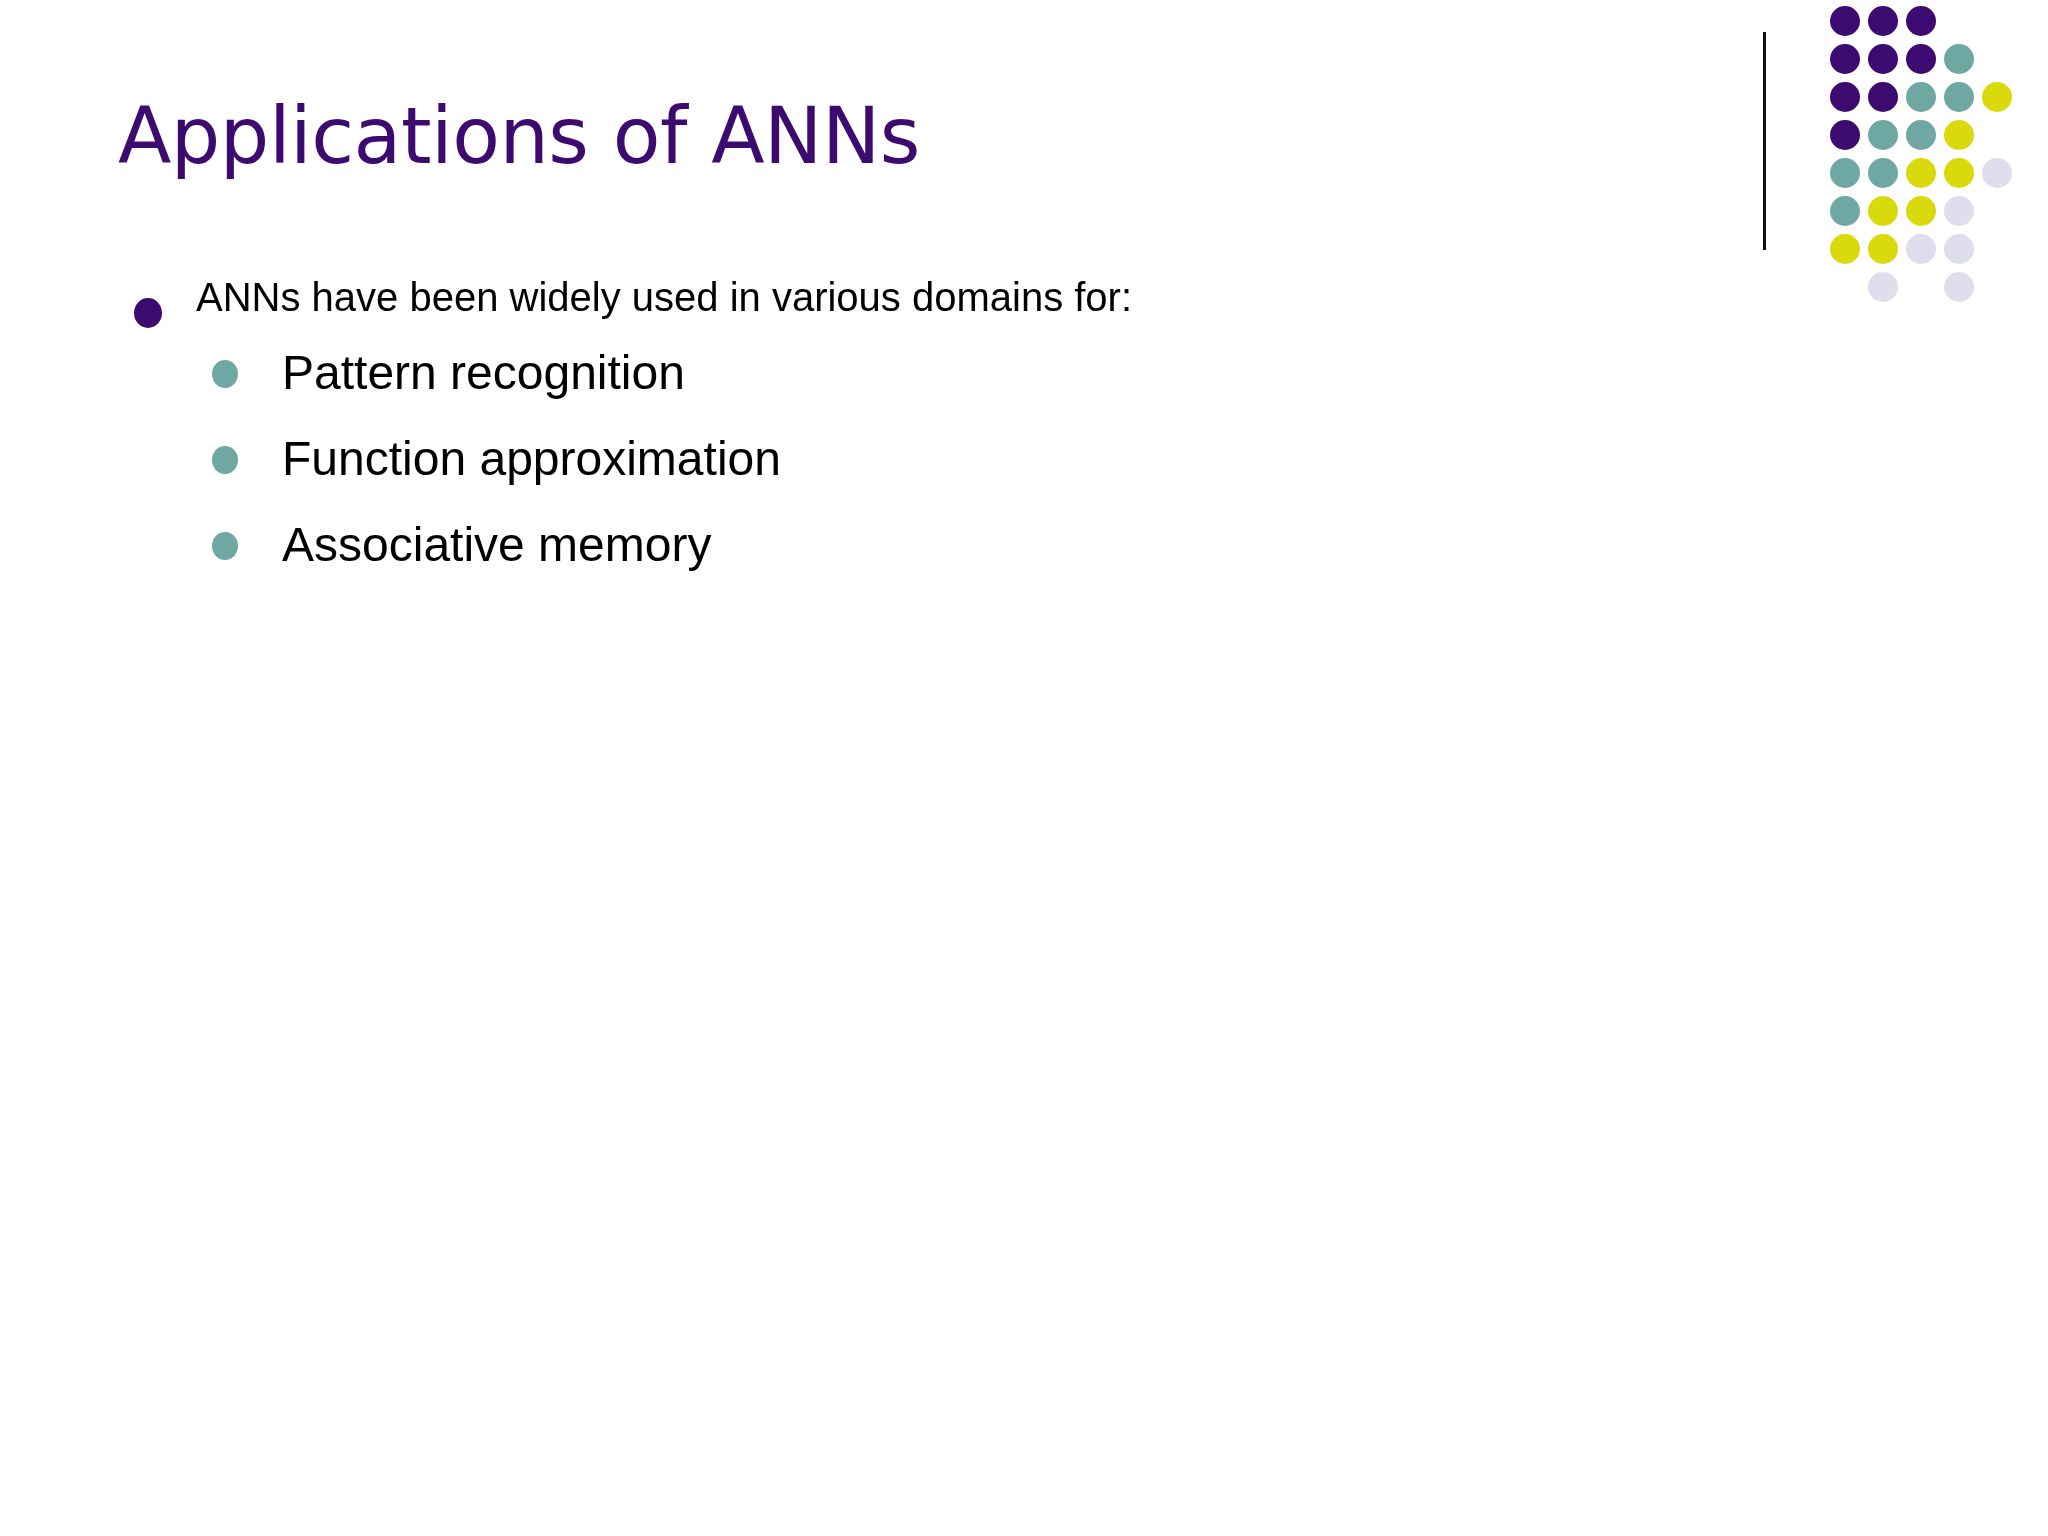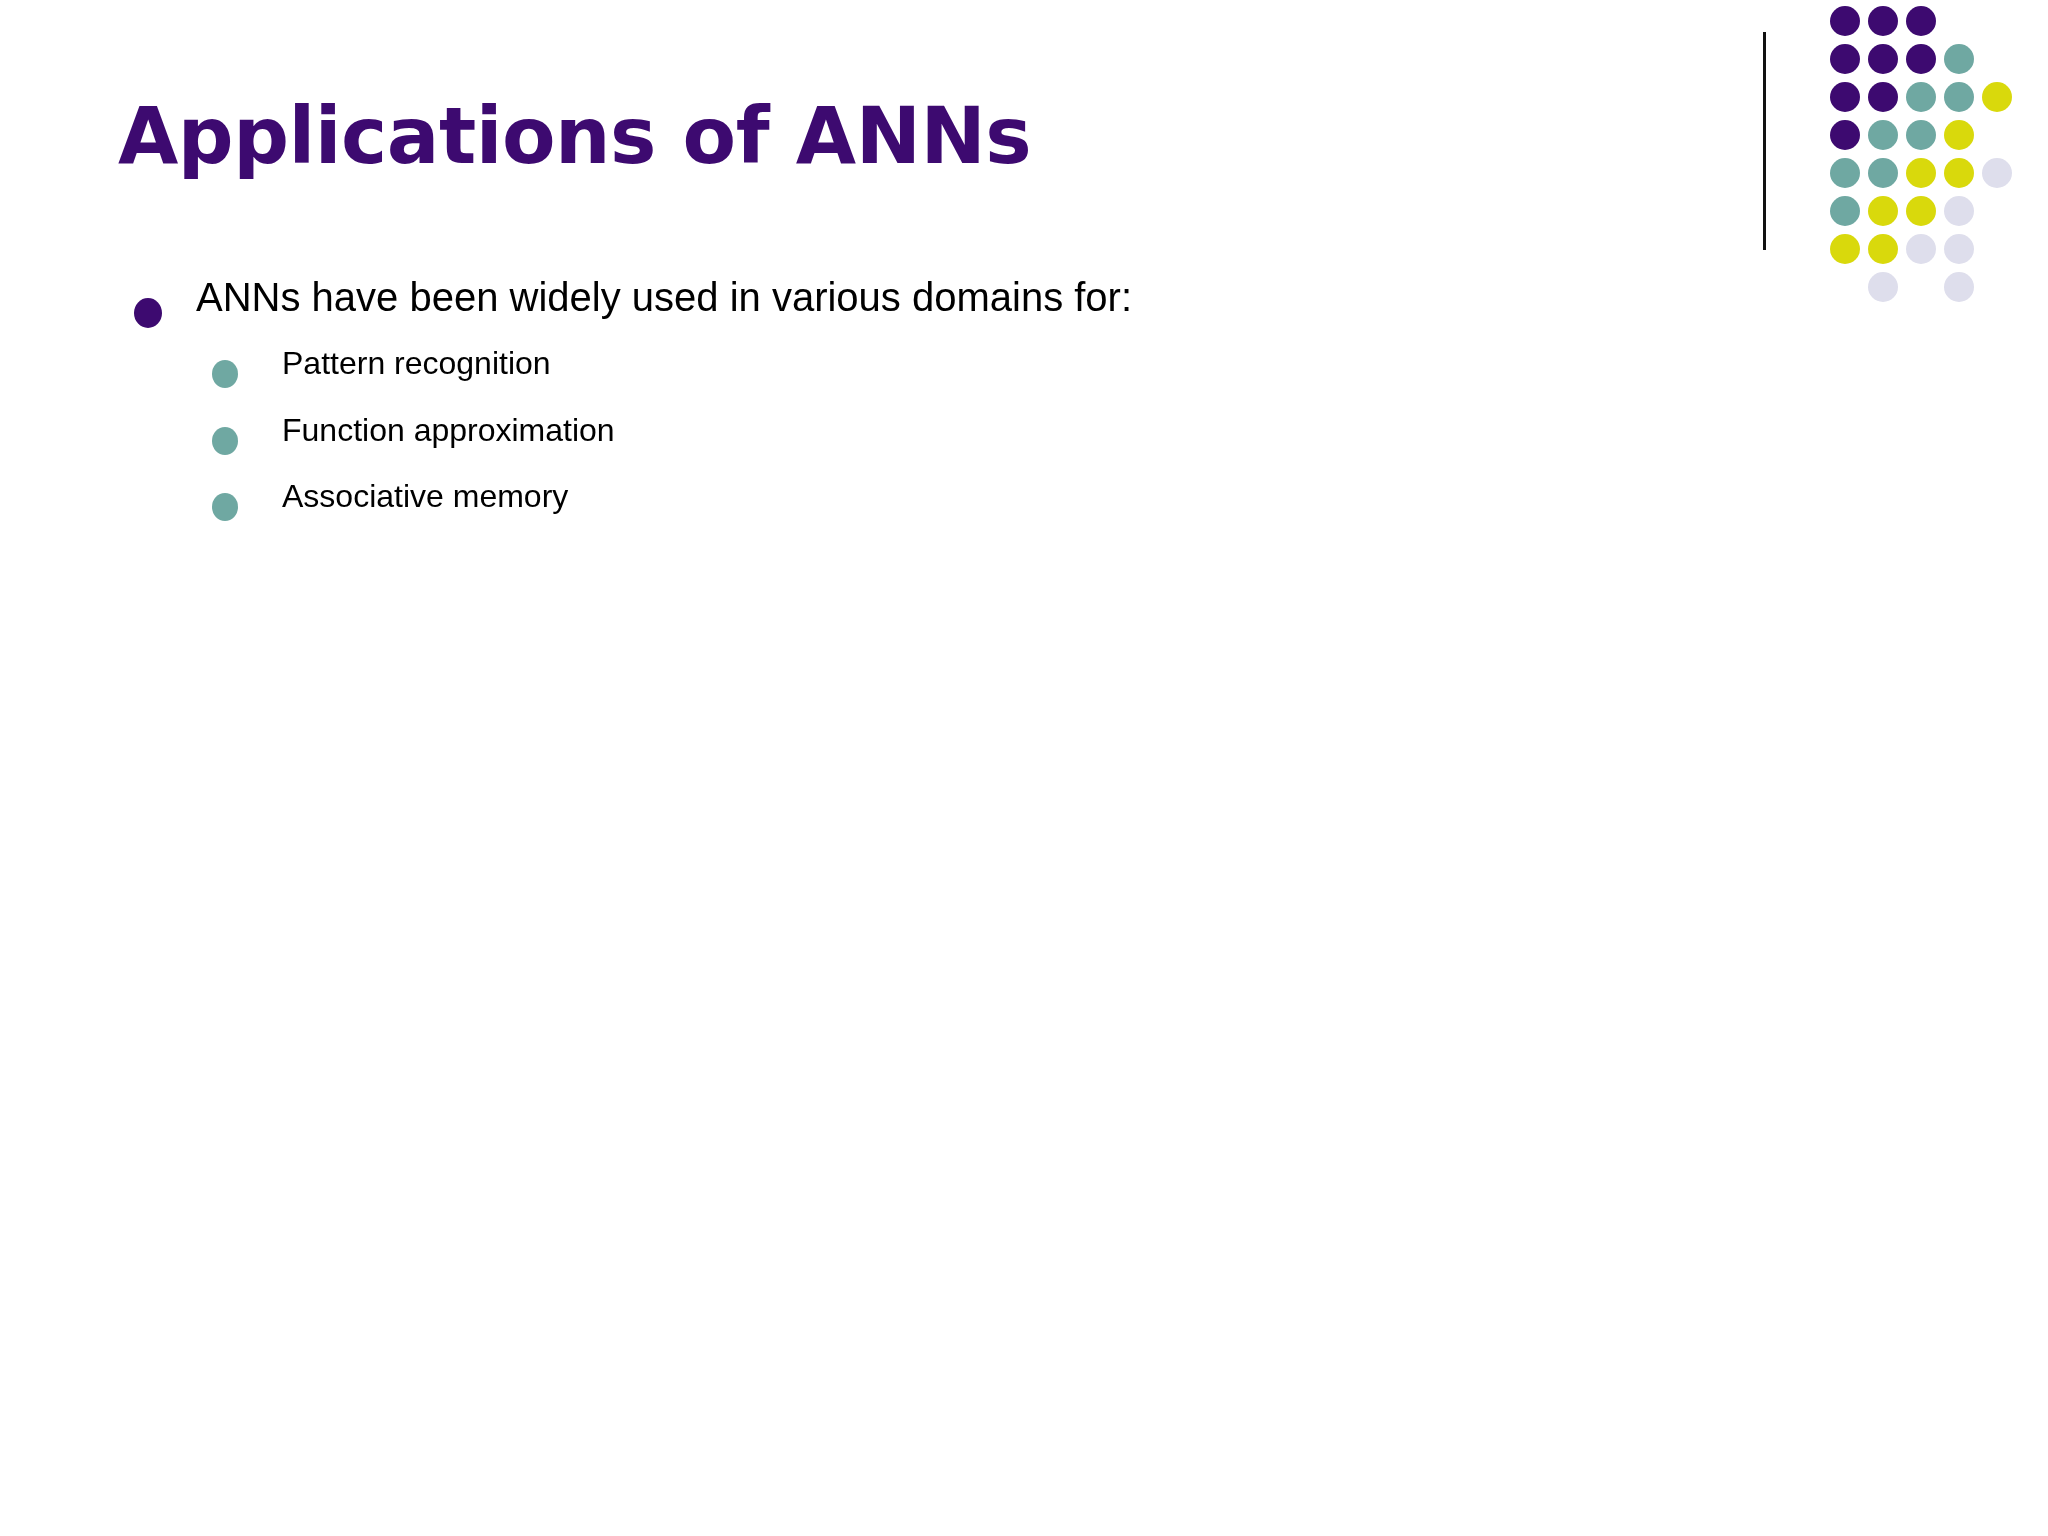--- a/index.html
+++ b/index.html
@@ -17,21 +17,21 @@
     font-family: "Liberation Sans", "DejaVu Sans", sans-serif;
   }
 
   
   #slide-title {
     position: absolute;
     left: 118px;
     top: 44px;
     width: 1500px;
     font-family: "DejaVu Sans", "Liberation Sans", sans-serif;
-    font-weight: bold;
+    font-weight: normal;
     font-size: 78px;
     line-height: 1.04;
     color: #3D0A70;
     letter-spacing: -0.5px;
     white-space: nowrap;
   }
 
   
   #corner-decoration {
     position: absolute;
@@ -88,21 +88,21 @@
 
   .sub-list {
     margin: 22px 0 0 0;
     padding: 0;
     list-style: none;
   }
   .bullet-l2 {
     position: relative;
     padding-left: 282px;
     margin: 0 0 28px 0;
-    font-size: 32px;
+    font-size: 48px;
     line-height: 1.2;
     color: #000000;
   }
   .bullet-l2 .marker {
     position: absolute;
     left: 212px;
     top: 16px;
     width: 26px;
     height: 28px;
     border-radius: 50%;

